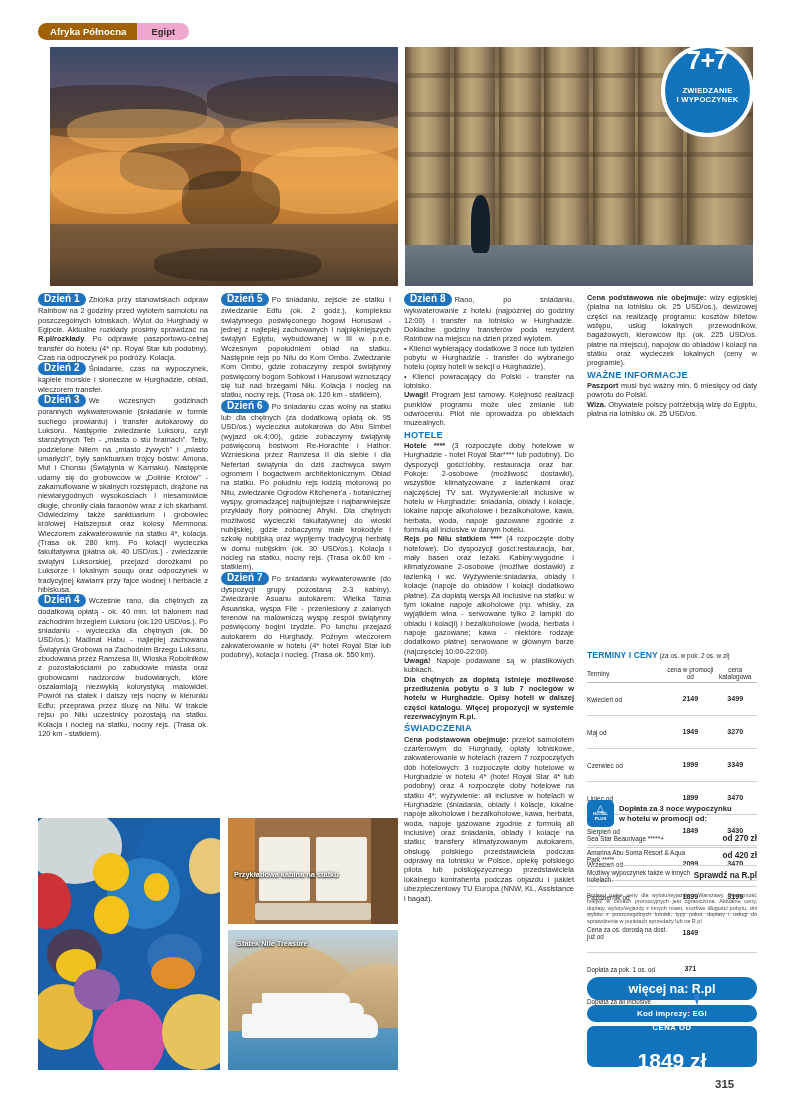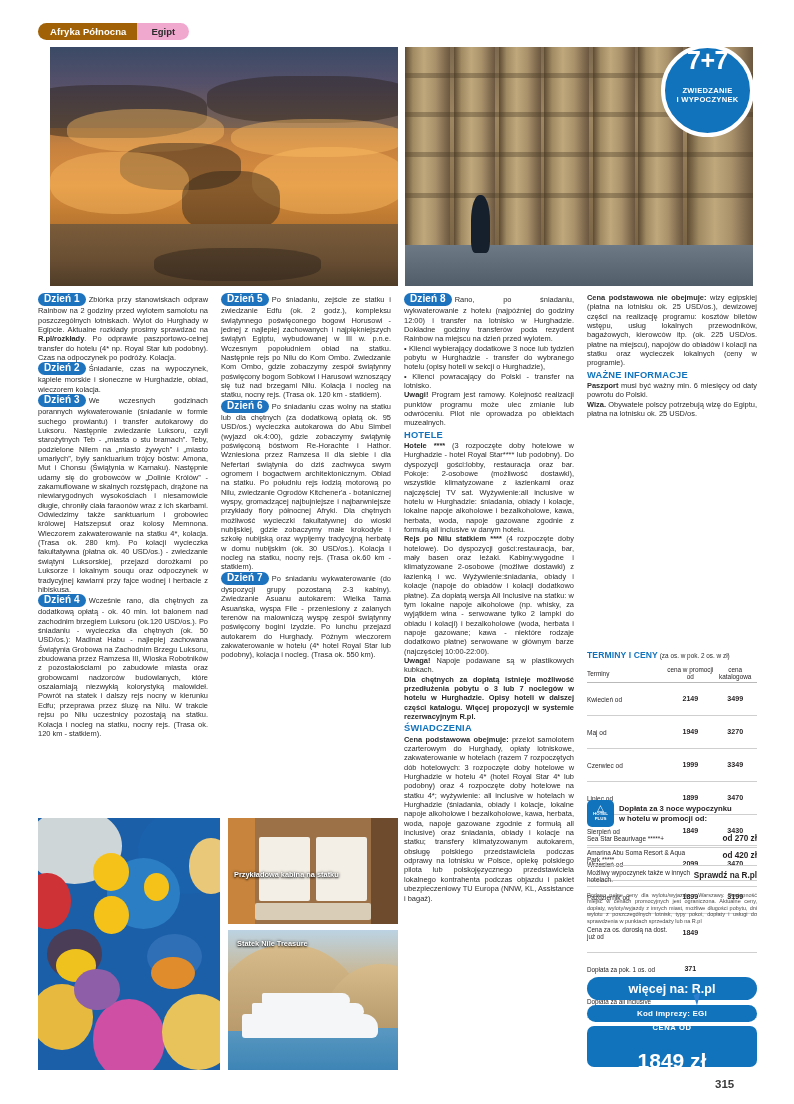--- a/index.html
+++ b/index.html
@@ -173,21 +173,21 @@
 </div>
 
 <div class="badge77">
   <div class="b-main">7+7</div>
   <div class="b-s1">ZWIEDZANIE</div>
   <div class="b-s2">I WYPOCZYNEK</div>
 </div>
 
 <div class="col" id="col1">
   <p><span class="daytag">Dzień 1</span><span>Zbiórka przy stanowiskach odpraw Rainbow na 2 godziny przed wylotem samolotu na poszczególnych lotniskach. Wylot do Hurghady w Egipcie. Aktualne rozkłady prosimy sprawdzać na </span><span class="b">R.pl/rozkłady</span><span>. Po odprawie paszportowo-celnej transfer do hotelu (4* np. Royal Star lub podobny). Czas na odpoczynek po podróży. Kolacja.</span></p>
-  <p><span class="daytag">Dzień 2</span><span>Śniadanie, czas na wypoczynek, kąpiele morskie i słoneczne w Hurghadzie, obiad, wieczorem kolacja.</span></p>
+  <p><span class="daytag">Dzień 2</span><span>Śniadanie, czas na wypoczynek, kąpiele morskie i słoneczne w Hurghadzie, obiad, wieczorem transfer.</span></p>
   <p><span class="daytag">Dzień 3</span><span>We wczesnych godzinach porannych wykwaterowanie (śniadanie w formie suchego prowiantu) i transfer autokarowy do Luksoru. Następnie zwiedzanie Luksoru, czyli starożytnych Teb - „miasta o stu bramach”. Teby, podzielone Nilem na „miasto żywych” i „miasto umarłych”, były sanktuarium trójcy bóstw: Amona, Mut i Chonsu (Świątynia w Karnaku). Następnie udamy się do grobowców w „Dolinie Królów” - zakamuflowane w skalnych rozstępach, drążone na niewiarygodnych wysokościach i niesamowicie długie, chroniły ciała faraonów wraz z ich skarbami. Odwiedzimy także sanktuarium i grobowiec królowej Hatszepsut oraz kolosy Memnona. Wieczorem zakwaterowanie na statku 4*, kolacja. (Trasa ok. 280 km). Po kolacji wycieczka fakultatywna (płatna ok. 40 USD/os.) - zwiedzanie świątyni Luksorskiej, przejazd dorożkami po Luksorze i lokalnym souqu oraz odpoczynek w tradycyjnej kawiarni przy fajce wodnej i herbacie z hibiskusa.</span></p>
   <p><span class="daytag">Dzień 4</span><span>Wcześnie rano, dla chętnych za dodatkową opłatą - ok. 40 min. lot balonem nad zachodnim brzegiem Luksoru (ok.120 USD/os.). Po śniadaniu - wycieczka dla chętnych (ok. 50 USD/os.): Madinat Habu - najlepiej zachowana Świątynia Grobowa na Zachodnim Brzegu Luksoru, zbudowana przez Ramzesa III, Wioska Robotników z pozostałościami po zabudowie miasta oraz grobowcami nadzorców budowlanych, które oszałamiają niezwykłą kolorystyką malowideł. Powrót na statek i dalszy rejs nocny w kierunku Edfu; przeprawa przez śluzę na Nilu. W trakcie rejsu po Nilu uczestnicy pozostają na statku. Kolacja i nocleg na statku, nocny rejs. (Trasa ok. 120 km - statkiem).</span></p>
 </div>
 
 <div class="col" id="col2">
   <p><span class="daytag">Dzień 5</span><span>Po śniadaniu, zejście ze statku i zwiedzanie Edfu (ok. 2 godz.), kompleksu świątynnego poświęconego bogowi Horusowi - jednej z najlepiej zachowanych i najpiękniejszych świątyń Egiptu, wybudowanej w III w. p.n.e. Wczesnym popołudniem obiad na statku. Następnie rejs po Nilu do Kom Ombo. Zwiedzanie Kom Ombo, gdzie zobaczymy zespół świątynny poświęcony bogom Sobkowi i Harusowi wznoszący się tuż nad brzegami Nilu. Kolacja i nocleg na statku, nocny rejs. (Trasa ok. 120 km - statkiem).</span></p>
   <p><span class="daytag">Dzień 6</span><span>Po śniadaniu czas wolny na statku lub dla chętnych (za dodatkową opłatą ok. 95 USD/os.) wycieczka autokarowa do Abu Simbel (wyjazd ok.4:00), gdzie zobaczymy świątynię poświęconą bóstwom Re-Horachte i Hathor. Wzniesiona przez Ramzesa II dla siebie i dla Nefertari świątynia do dziś zachwyca swym ogromem i bogactwem architektonicznym. Obiad na statku. Po południu rejs łodzią motorową po Nilu, zwiedzanie Ogrodów Kitchener'a - botanicznej wyspy, gromadzącej najbujniejsze i najbarwniejsze przykłady flory północnej Afryki. Dla chętnych możliwość wycieczki fakultatywnej do wioski nubijskiej, gdzie zobaczymy małe krokodyle i szkołę nubijską oraz wypijemy tradycyjną herbatę w domu nubijskim (ok. 30 USD/os.). Kolacja i nocleg na statku, nocny rejs. (Trasa ok.60 km - statkiem).</span></p>
   <p><span class="daytag">Dzień 7</span><span>Po śniadaniu wykwaterowanie (do dyspozycji grupy pozostaną 2-3 kabiny). Zwiedzanie Asuanu autokarem: Wielka Tama Asuańska, wyspa File - przeniesiony z zalanych terenów na malowniczą wyspę zespół świątynny poświęcony bogini Izydzie. Po lunchu przejazd autokarem do Hurghady. Późnym wieczorem zakwaterowanie w hotelu (4* hotel Royal Star lub podobny), kolacja i nocleg. (Trasa ok. 550 km).</span></p>
 </div>
 

